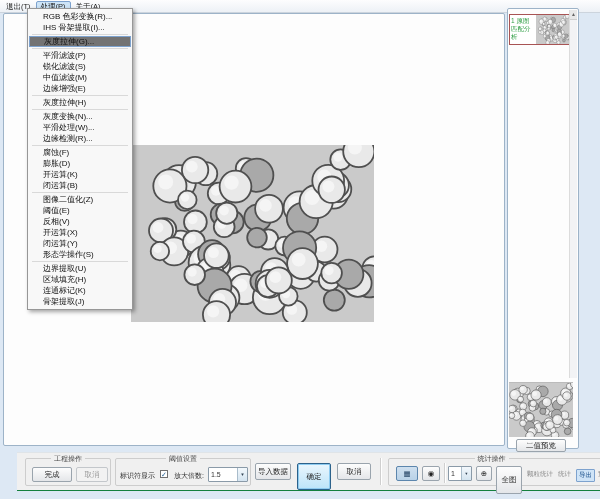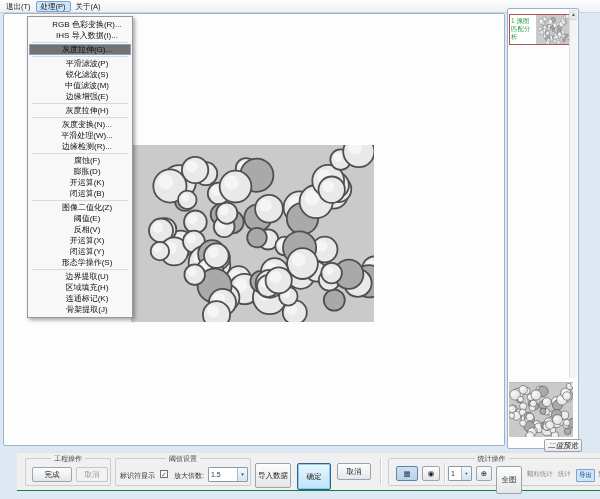--- a/index.html
+++ b/index.html
@@ -17,43 +17,43 @@
     display:flex;align-items:flex-end;padding-left:2px;font-size:7.5px;color:#222;
   }
   .menu-title{padding:0 4px;height:11px;line-height:11px;margin-right:1px;white-space:nowrap;cursor:default;}
   .menu-title.active{background:#cde4f7;border:1px solid #7da2ce;border-radius:2px;line-height:9px;height:9px;}
   
   .panel{position:absolute;background:#fdfdfd;border:1px solid #9db3c8;border-radius:2px;box-sizing:border-box;}
   #main-panel{left:3px;top:13px;width:502px;height:433px;}
   #micrograph{position:absolute;left:127px;top:131px;width:243px;height:177px;background:#cacaca;}
   
   #menu-popup{
-    position:absolute;left:27px;top:16px;width:106px;z-index:6;box-sizing:border-box;
+    position:absolute;left:27px;top:8px;width:106px;z-index:6;box-sizing:border-box;
     background:#f8f8f8;border:1px solid #979797;box-shadow:2px 2px 4px rgba(0,0,0,.35);
-    padding:2px 1px;font-size:8px;color:#111;text-align:center;
+    padding:2px 1px;font-size:8px;color:#111;
   }
   .menu-item{height:11px;line-height:11px;padding-left:14px;white-space:nowrap;overflow:hidden;box-sizing:border-box;}
   .menu-item.indent{}
   .menu-item.hl{background:#737373;border:1px solid #7da2ce;line-height:9px;}
   .menu-sep{height:1px;background:#d9d9d9;margin:1px 3px;}
   
   #side-panel{left:507px;top:8px;width:72px;height:441px;}
   .side-item{
     position:absolute;left:1px;top:5px;width:61px;height:31px;box-sizing:border-box;
     border:1px solid #a85454;background:#fff;display:flex;cursor:pointer;
   }
   .side-item-text{width:25px;font-size:6.5px;line-height:8px;color:#2f9e44;padding:2px 0 0 1px;overflow:hidden;}
   .mini-thumb{width:34px;height:29px;}
   .side-scroll{
     position:absolute;right:1px;top:1px;width:8px;height:368px;box-sizing:border-box;
     background:#f2f3f5;border-left:1px solid #dcdcdc;
   }
   .scroll-btn{height:9px;font-size:5px;line-height:9px;text-align:center;color:#666;background:#e8e8e8;border-bottom:1px solid #cfcfcf;}
   .bottom-thumb{position:absolute;left:1px;top:373px;width:64px;height:54px;border-top:1px solid #bbb;background:#cacaca;}
-  .preview-btn{position:absolute;left:36px;top:430px;width:38px;height:13px;font-size:7px;font-style:italic;}
+  .preview-btn{position:absolute;left:8px;top:430px;width:50px;height:13px;font-size:7px;}
   
   #bottom-bar{
     position:absolute;left:17px;top:452px;width:600px;height:39px;background:#f0f0f0;
     border-top:1px solid #dfe4e8;border-bottom:1px solid #15803d;box-sizing:border-box;font-size:7px;color:#333;
   }
   .groupbox{position:absolute;border:1px solid #cdcdcd;border-radius:2px;box-sizing:border-box;}
   .grouplabel{position:absolute;top:-5px;left:50%;transform:translateX(-50%);background:#f0f0f0;padding:0 3px;font-size:7px;color:#444;white-space:nowrap;}
   .btn{
     position:absolute;box-sizing:border-box;font-size:7.5px;font-family:inherit;color:#222;
     background:linear-gradient(#fdfdfd,#e4e6e9);border:1px solid #9aa4ad;border-radius:2px;
@@ -219,21 +219,21 @@
       <circle cx="135.1" cy="135.3" r="6.3" fill="#f5f5f5"></circle>
       <circle cx="136.9" cy="141.1" r="11.0" fill="#e9e9e9" stroke="#4f4f4f" stroke-width="1.8"></circle>
       <circle cx="134.2" cy="138.4" r="4.9" fill="#f5f5f5"></circle>
       <circle cx="147.7" cy="135.4" r="13.1" fill="#e9e9e9" stroke="#4f4f4f" stroke-width="1.8"></circle>
       <circle cx="144.4" cy="132.2" r="5.9" fill="#f5f5f5"></circle>
     </svg>
 </div>
 
 <div id="menu-popup">
     <div class="menu-item">RGB 色彩变换(R)...</div>
-    <div class="menu-item">IHS 导入数据(I)...</div>
+    <div class="menu-item">IHS 骨架提取(I)...</div>
     <div class="menu-sep"></div>
     <div class="menu-item hl">灰度拉伸(G)...</div>
     <div class="menu-sep"></div>
     <div class="menu-item">平滑滤波(P)</div>
     <div class="menu-item">锐化滤波(S)</div>
     <div class="menu-item">中值滤波(M)</div>
     <div class="menu-item">边缘增强(E)</div>
     <div class="menu-sep"></div>
     <div class="menu-item">灰度拉伸(H)</div>
     <div class="menu-sep"></div>
@@ -554,21 +554,21 @@
     <span class="grouplabel">阈值设置</span>
     <span class="lbl" style="left:4px;top:12px;">标识符显示</span>
     <span class="chkbox" style="left:44px;top:11px;">✓</span>
     <span class="lbl" style="left:58px;top:12px;">放大倍数:</span>
     <div class="combo" style="left:92px;top:8px;width:40px;height:15px;">
       <span class="val">1.5</span>
       <span class="arrow">▼</span>
     </div>
   </div>
 
-  <button class="btn" style="left:238px;top:10px;width:36px;height:25px;">导入数据</button>
+  <button class="btn" style="left:238px;top:10px;width:36px;height:17px;">导入数据</button>
   <button class="btn focus-blue" style="left:280px;top:10px;width:34px;height:27px;">确定</button>
   <button class="btn" style="left:320px;top:10px;width:34px;height:17px;">取消</button>
 
   <div class="vsep" style="left:363px;top:5px;height:27px;"></div>
 
   <div class="groupbox" style="left:371px;top:5px;width:225px;height:28px;">
     <span class="grouplabel" style="left:46%;">统计操作</span>
     <button class="btn pressed" style="left:7px;top:7px;width:22px;height:15px;">▦</button>
     <button class="btn" style="left:33px;top:7px;width:18px;height:15px;">◉</button>
     <div class="vsep" style="left:55px;top:4px;height:20px;"></div>

